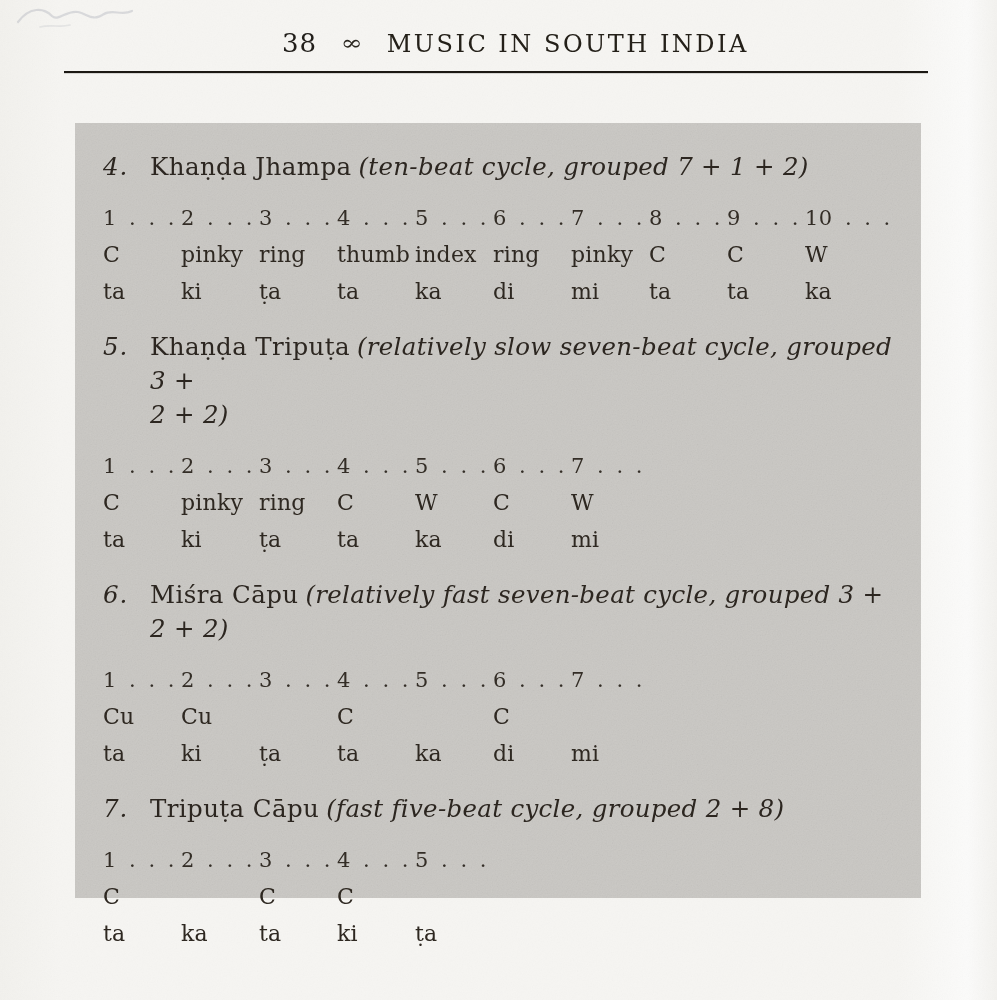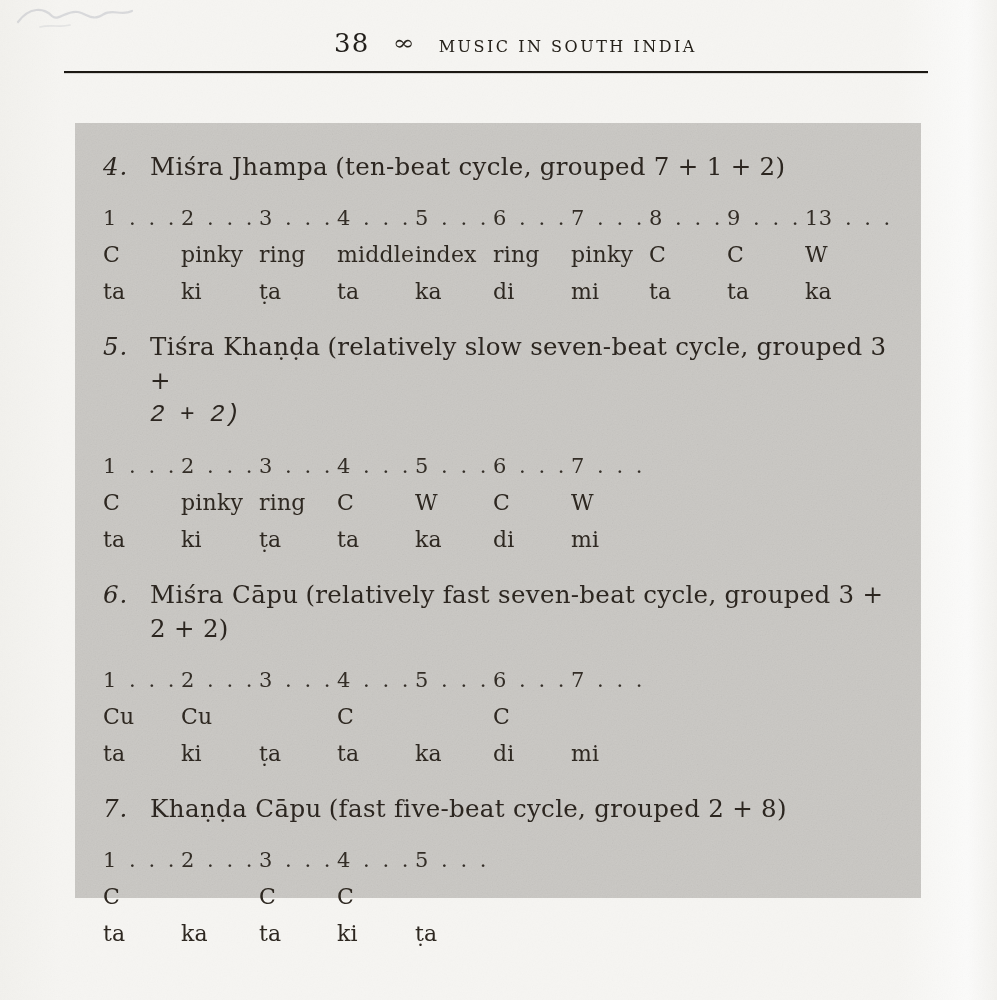--- a/index.html
+++ b/index.html
@@ -54,21 +54,21 @@
   }
   .ornament {
     font-size: 21px;
     color: #2a261f;
     transform: scaleX(1.25);
     display: inline-block;
     position: relative;
     top: -2px;
   }
   .running-title {
-    font-size: 16px;
+    font-size: 24px;
     letter-spacing: 2.5px;
     color: #242019;
     text-align: right;
   }
   .header-rule {
     position: absolute;
     top: 71px;
     left: 64px;
     width: 864px;
     height: 2px;
@@ -100,28 +100,28 @@
   }
   .tala-number {
     position: absolute;
     left: 0;
     top: 0;
     font-style: italic;
     letter-spacing: 1px;
   }
   .tala-name { letter-spacing: 0.4px; }
   .tala-desc {
+    font-style: italic;
     margin-left: 7px;
     letter-spacing: 0.3px;
     text-align: center;
   }
   .tala-desc-line2 {
     font-style: italic;
     letter-spacing: 0.3px;
-    font-family: Liberation Mono, monospace;
   }
   .row { display: flex; }
   .beat-row {
     line-height: 29px;
     margin-bottom: 7px;
   }
   .beat-cell {
     width: 78px;
     flex: 0 0 78px;
     font-size: 21px;
@@ -170,39 +170,39 @@
 
   <div class="panel">
     <svg class="panel-noise" xmlns="http://www.w3.org/2000/svg">
       <rect width="100%" height="100%" filter="url(#grain)"></rect>
     </svg>
 
     <div class="panel-content">
 
       <section class="tala">
         <div class="tala-heading">
-          <span class="tala-number">4.</span><span class="tala-name">Miśra Jhampa</span><span class="tala-desc">(ten-beat cycle, grouped 7 + 1 + 2)</span>
+          <span class="tala-number">4.</span><span class="tala-name">Khaṇḍa Jhampa</span><span class="tala-desc">(ten-beat cycle, grouped 7 + 1 + 2)</span>
         </div>
         <div class="row beat-row">
             <span class="beat-cell">1 . . .</span>
             <span class="beat-cell">2 . . .</span>
             <span class="beat-cell">3 . . .</span>
             <span class="beat-cell">4 . . .</span>
             <span class="beat-cell">5 . . .</span>
             <span class="beat-cell">6 . . .</span>
             <span class="beat-cell">7 . . .</span>
             <span class="beat-cell">8 . . .</span>
             <span class="beat-cell">9 . . .</span>
-            <span class="beat-cell">13 . . .</span>
+            <span class="beat-cell">10 . . .</span>
           </div>
         <div class="row word-row">
             <span class="word-cell">C</span>
             <span class="word-cell">pinky</span>
             <span class="word-cell">ring</span>
-            <span class="word-cell">middle</span>
+            <span class="word-cell">thumb</span>
             <span class="word-cell">index</span>
             <span class="word-cell">ring</span>
             <span class="word-cell">pinky</span>
             <span class="word-cell">C</span>
             <span class="word-cell">C</span>
             <span class="word-cell">W</span>
           </div>
         <div class="row word-row">
             <span class="word-cell">ta</span>
             <span class="word-cell">ki</span>
@@ -212,21 +212,21 @@
             <span class="word-cell">di</span>
             <span class="word-cell">mi</span>
             <span class="word-cell">ta</span>
             <span class="word-cell">ta</span>
             <span class="word-cell">ka</span>
           </div>
       </section>
 
       <section class="tala">
         <div class="tala-heading">
-          <span class="tala-number">5.</span><span class="tala-name">Tiśra Khaṇḍa</span><span class="tala-desc">(relatively slow seven-beat cycle, grouped 3 +</span>
+          <span class="tala-number">5.</span><span class="tala-name">Khaṇḍa Tripuṭa</span><span class="tala-desc">(relatively slow seven-beat cycle, grouped 3 +</span>
           <div class="tala-desc-line2">2 + 2)</div>
         </div>
         <div class="row beat-row">
             <span class="beat-cell">1 . . .</span>
             <span class="beat-cell">2 . . .</span>
             <span class="beat-cell">3 . . .</span>
             <span class="beat-cell">4 . . .</span>
             <span class="beat-cell">5 . . .</span>
             <span class="beat-cell">6 . . .</span>
             <span class="beat-cell">7 . . .</span>
@@ -279,21 +279,21 @@
             <span class="word-cell">ṭa</span>
             <span class="word-cell">ta</span>
             <span class="word-cell">ka</span>
             <span class="word-cell">di</span>
             <span class="word-cell">mi</span>
           </div>
       </section>
 
       <section class="tala">
         <div class="tala-heading">
-          <span class="tala-number">7.</span><span class="tala-name">Khaṇḍa Cāpu</span><span class="tala-desc">(fast five-beat cycle, grouped 2 + 8)</span>
+          <span class="tala-number">7.</span><span class="tala-name">Tripuṭa Cāpu</span><span class="tala-desc">(fast five-beat cycle, grouped 2 + 8)</span>
         </div>
         <div class="row beat-row">
             <span class="beat-cell">1 . . .</span>
             <span class="beat-cell">2 . . .</span>
             <span class="beat-cell">3 . . .</span>
             <span class="beat-cell">4 . . .</span>
             <span class="beat-cell">5 . . .</span>
           </div>
         <div class="row word-row">
             <span class="word-cell">C</span>

